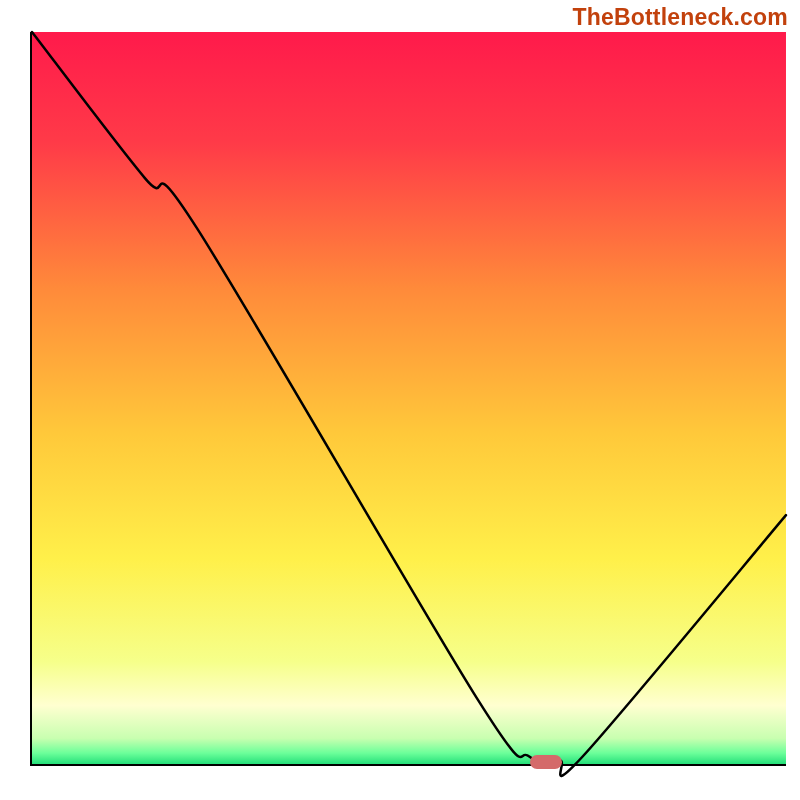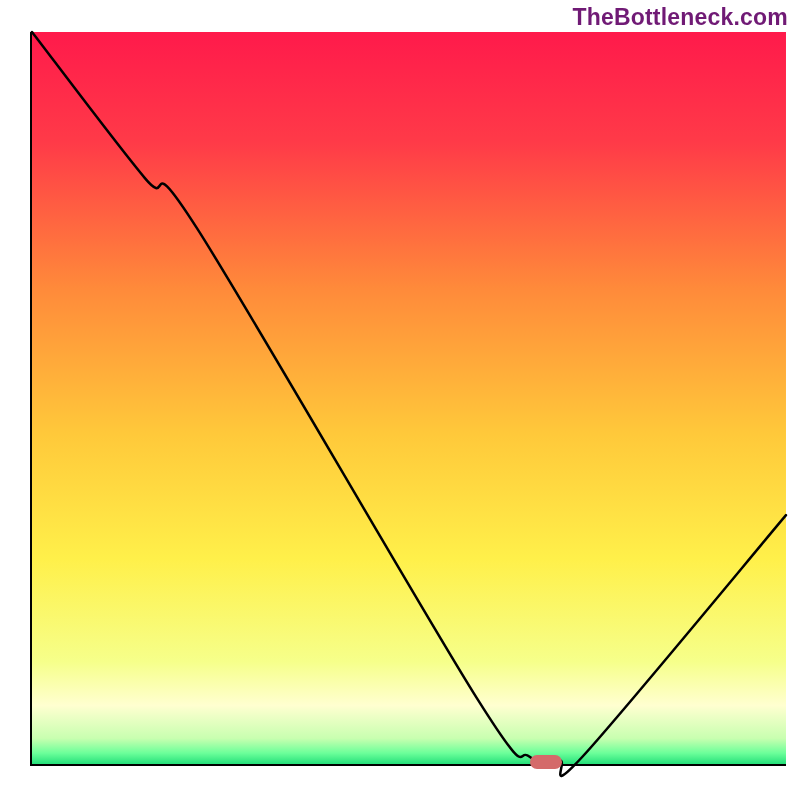--- a/index.html
+++ b/index.html
@@ -9,21 +9,21 @@
     width: 800px;
     height: 800px;
   }
   .watermark {
     position: absolute;
     top: 4px;
     right: 12px;
     font-family: Arial, Helvetica, sans-serif;
     font-size: 23px;
     font-weight: bold;
-    color: #701a75;
+    color: #c2410c;
     letter-spacing: 0.2px;
     z-index: 10;
     text-align: right;
   }
   .plot-frame {
     position: absolute;
     left: 30px;
     top: 32px;
     width: 756px;
     height: 734px;

